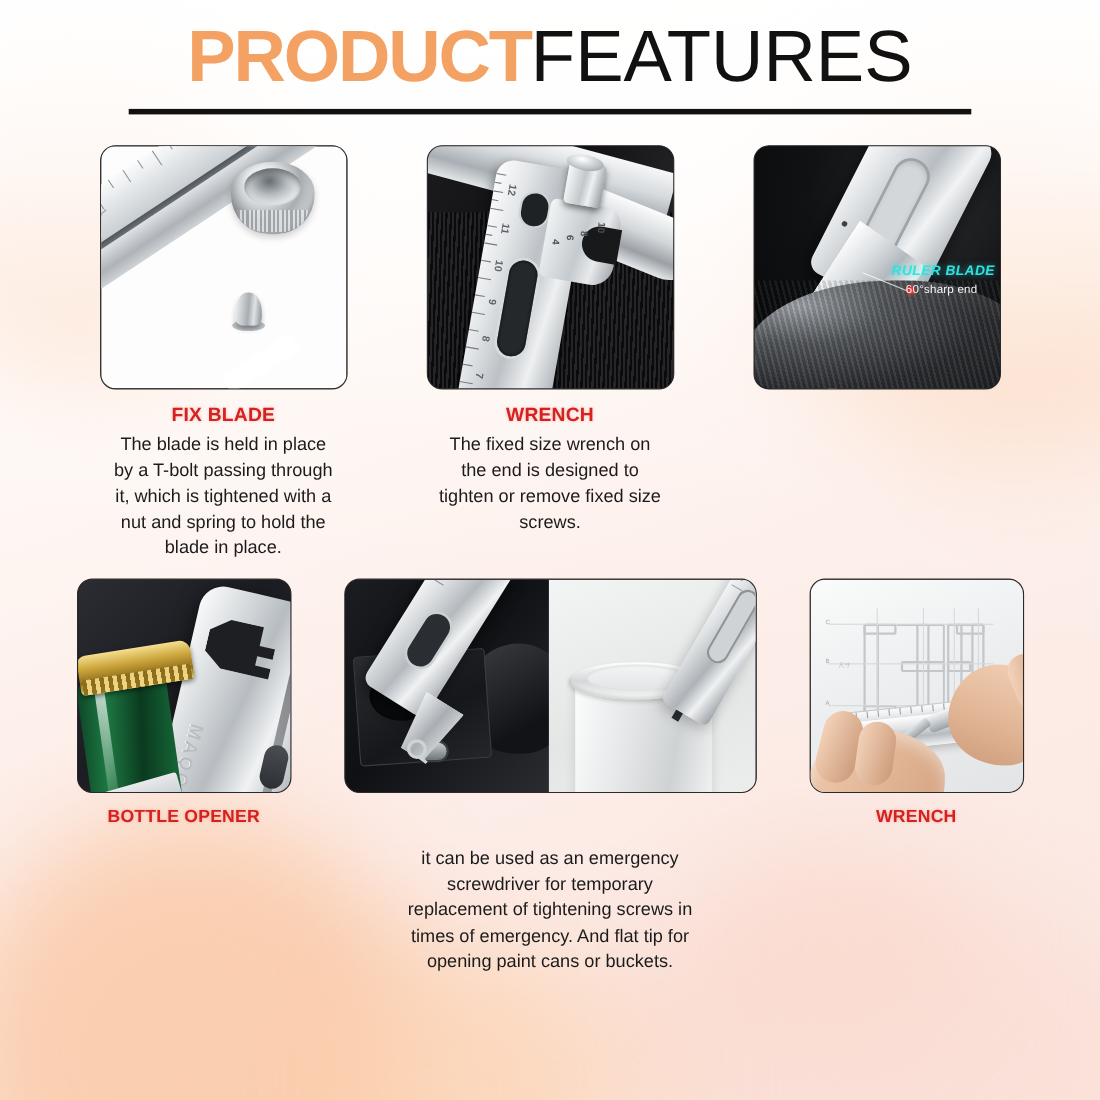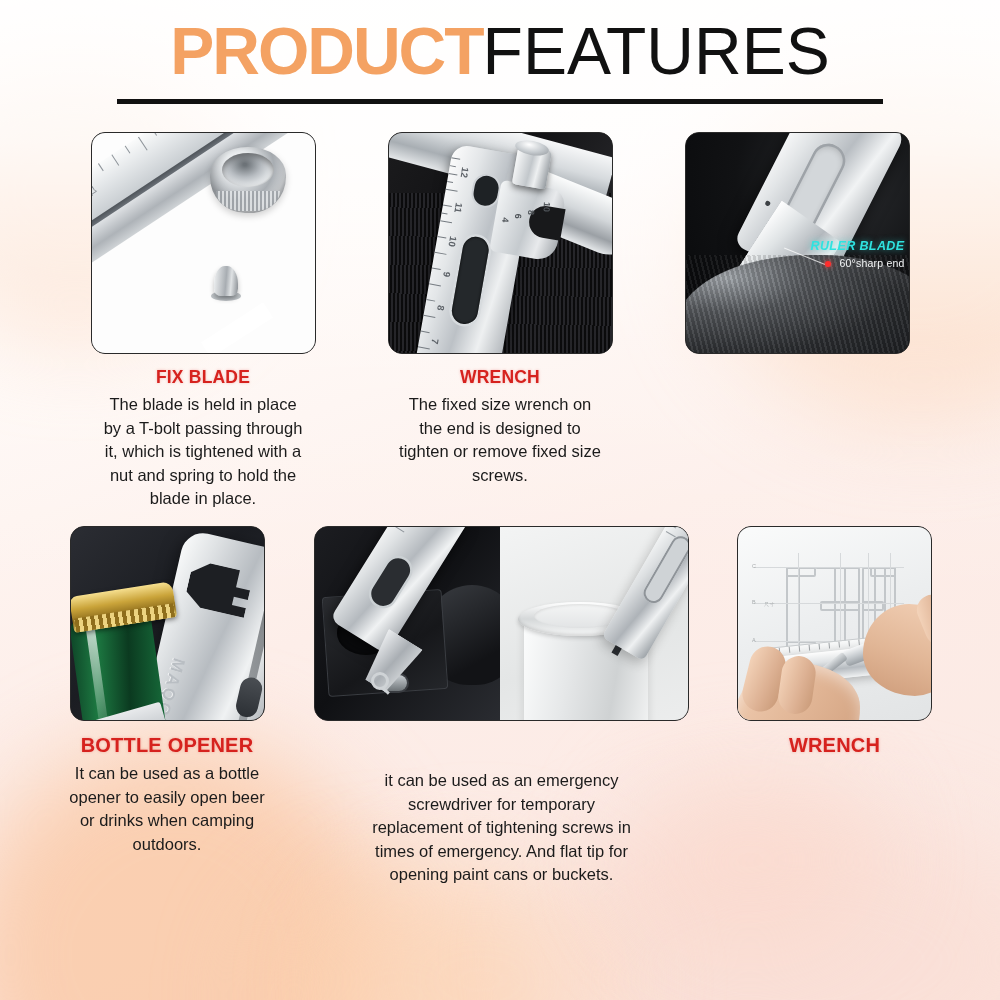--- a/index.html
+++ b/index.html
@@ -54,21 +54,21 @@
   .shot { border:1.6px solid #2a2a2a; border-radius:14px; overflow:hidden;
           position:relative; background:#151515; }
   .r1 .shot { width:225px; height:222px; }
   .card-bottle .shot { width:195px; height:195px; }
   .card-ruler  .shot { width:195px; height:195px; }
   .card-screw  .shot { width:375px; height:195px; }
 
   .head { color:#d6221e; font-weight:bold; font-size:17.5px;
           letter-spacing:.2px; margin-top:13px; text-align:center;
           text-shadow:0 0 3px rgba(214,34,30,.28); white-space:nowrap; }
-  .card-bottle .head, .card-screw .head, .card-ruler .head { font-size:20px; }
+  .card-bottle .head, .card-screw .head, .card-ruler .head { font-size:16px; }
   .desc { color:#1b1b1b; font-size:16.5px; line-height:1.42;
           text-align:center; margin-top:5px; }
   .r1 .desc { width:208px; }
   .card-bottle .desc { width:198px; }
   .card-screw  .desc { width:272px;margin-top:48px; }
   .card-ruler  .desc { width:196px; }
 
   
   .ph { position:absolute; inset:0; }
 
@@ -202,21 +202,21 @@
   .rc .tip {
      position:absolute; left:48px; top:164px; width:56px; height:62px;
      transform:rotate(27deg);
      background:linear-gradient(150deg,rgba(150,220,215,.95),rgba(96,186,180,.9) 55%,rgba(212,240,238,.85));
      clip-path:polygon(4% 0,100% 22%,62% 100%,0 46%);
      filter:drop-shadow(0 0 5px rgba(130,230,220,.45));
   }
   .rc .lab1 { position:absolute; right:4px; top:106px; font-size:12.5px;
      font-weight:bold; font-style:italic; color:#2fe3e0; letter-spacing:.4px;
      text-shadow:0 0 6px rgba(47,227,224,.55); }
-  .rc .lab2 { position:absolute; right:4px; top:124px; font-size:10.5px;
+  .rc .lab2 { position:absolute; right:20px; top:124px; font-size:10.5px;
      color:#f2f4f5; letter-spacing:.2px; }
   .rc .reddot { position:absolute; right:78px; top:128px; width:6px; height:6px;
      border-radius:50%; background:#ff2d2d; box-shadow:0 0 5px #ff4040; }
   .rc .leader { position:absolute; right:84px; top:131px; width:44px; height:1px;
      background:rgba(255,255,255,.75); transform:rotate(22deg); transform-origin:right center; }
 
   
   .bo .bgw { position:absolute; inset:0;
      background:linear-gradient(135deg,#2b2d33 0%,#1b1d22 45%,#2e3036 100%); }
   .bo .tool {
@@ -511,21 +511,20 @@
           <div class="bottle">
             <div class="bshine"></div>
             <div class="label"></div>
           </div>
           <div class="cap">
             <div class="capteeth"></div>
           </div>
         </div>
       </div>
       <div class="head">BOTTLE OPENER</div>
-      <div class="desc">It can be used as a bottle opener to easily open beer or drinks when camping outdoors.</div>
     </div>
 
     <div class="card card-screw">
       <div class="shot">
         <div class="ph es">
           <div class="left">
             <div class="cam"></div>
             <div class="blk"></div>
             <div class="hole"></div>
             <div class="ring"></div>

